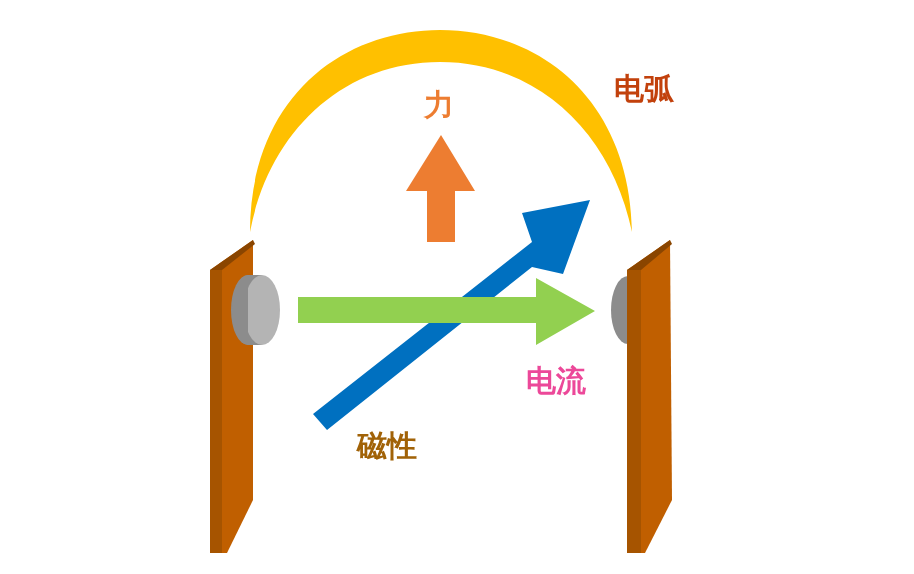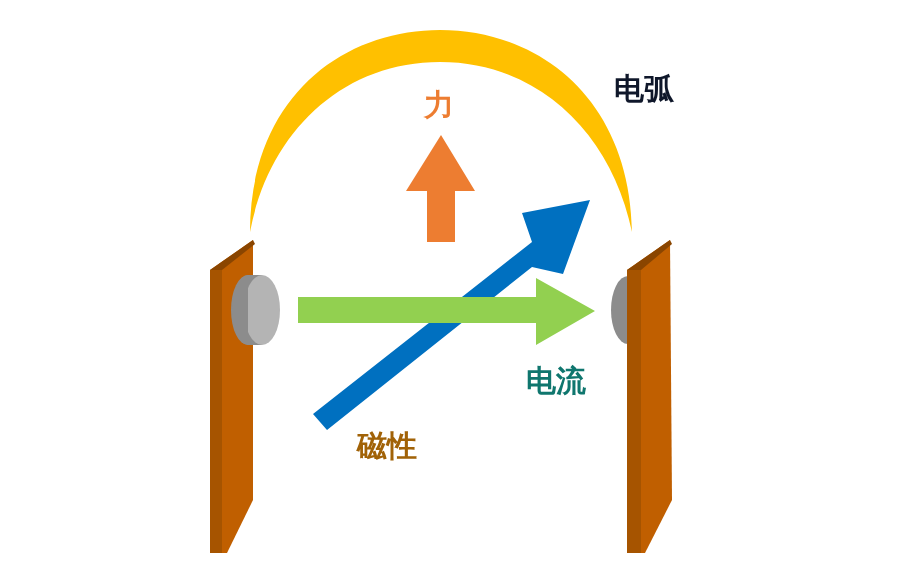--- a/index.html
+++ b/index.html
@@ -36,15 +36,15 @@
   </g>
 
   <polygon points="313,414 327,430 532,267 563,274 590,200 522,213 532,242" fill="#0070C0"></polygon>
 
   <polygon points="298,297 536,297 536,278 595,311 536,345 536,323 298,323" fill="#92D050"></polygon>
 
   <polygon points="427,242 455,242 455,191 475,191 441,135 406,191 427,191" fill="#ED7D31"></polygon>
 </svg>
 
 <div class="label" style="left:424px;top:90px;color:#ED7D31;">力</div>
-<div class="label" style="left:614px;top:74px;color:#0f172a;">电弧</div>
-<div class="label" style="left:526px;top:366px;color:#0f766e;">电流</div>
+<div class="label" style="left:614px;top:74px;color:#c2410c;">电弧</div>
+<div class="label" style="left:526px;top:366px;color:#ec4899;">电流</div>
 <div class="label" style="left:357px;top:431px;color:#a16207;">磁性</div>
 
 </body></html>

